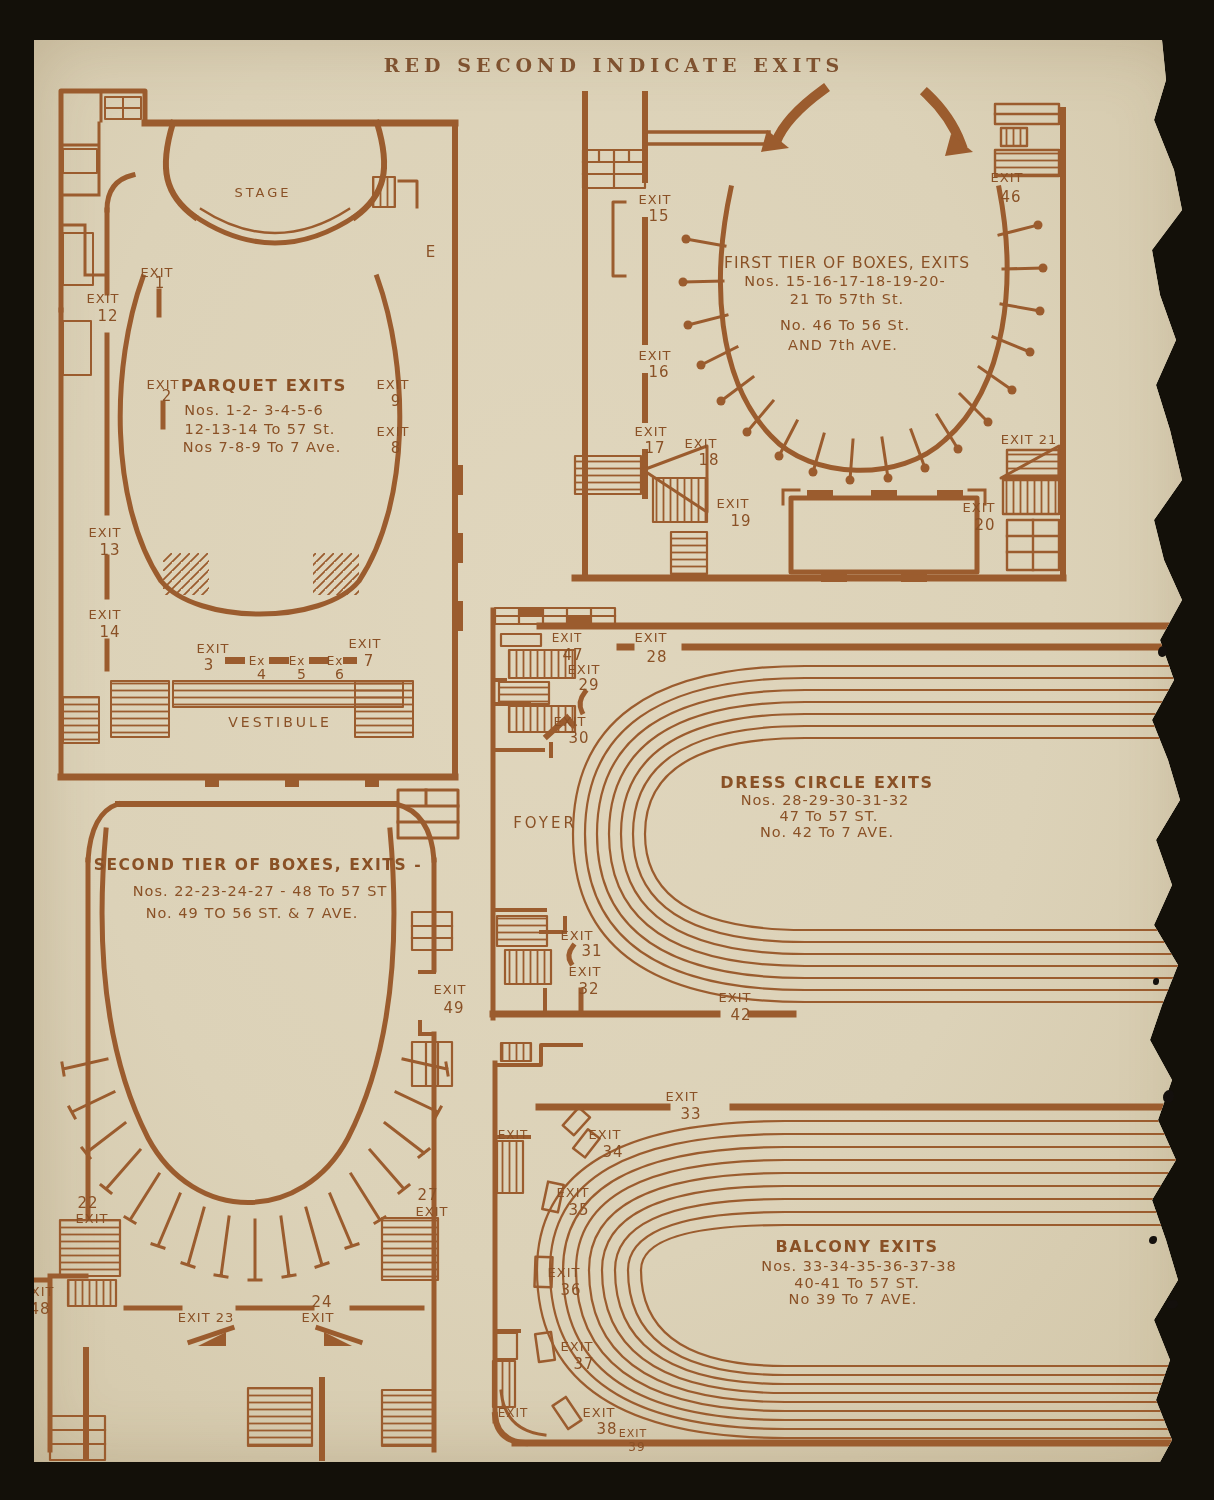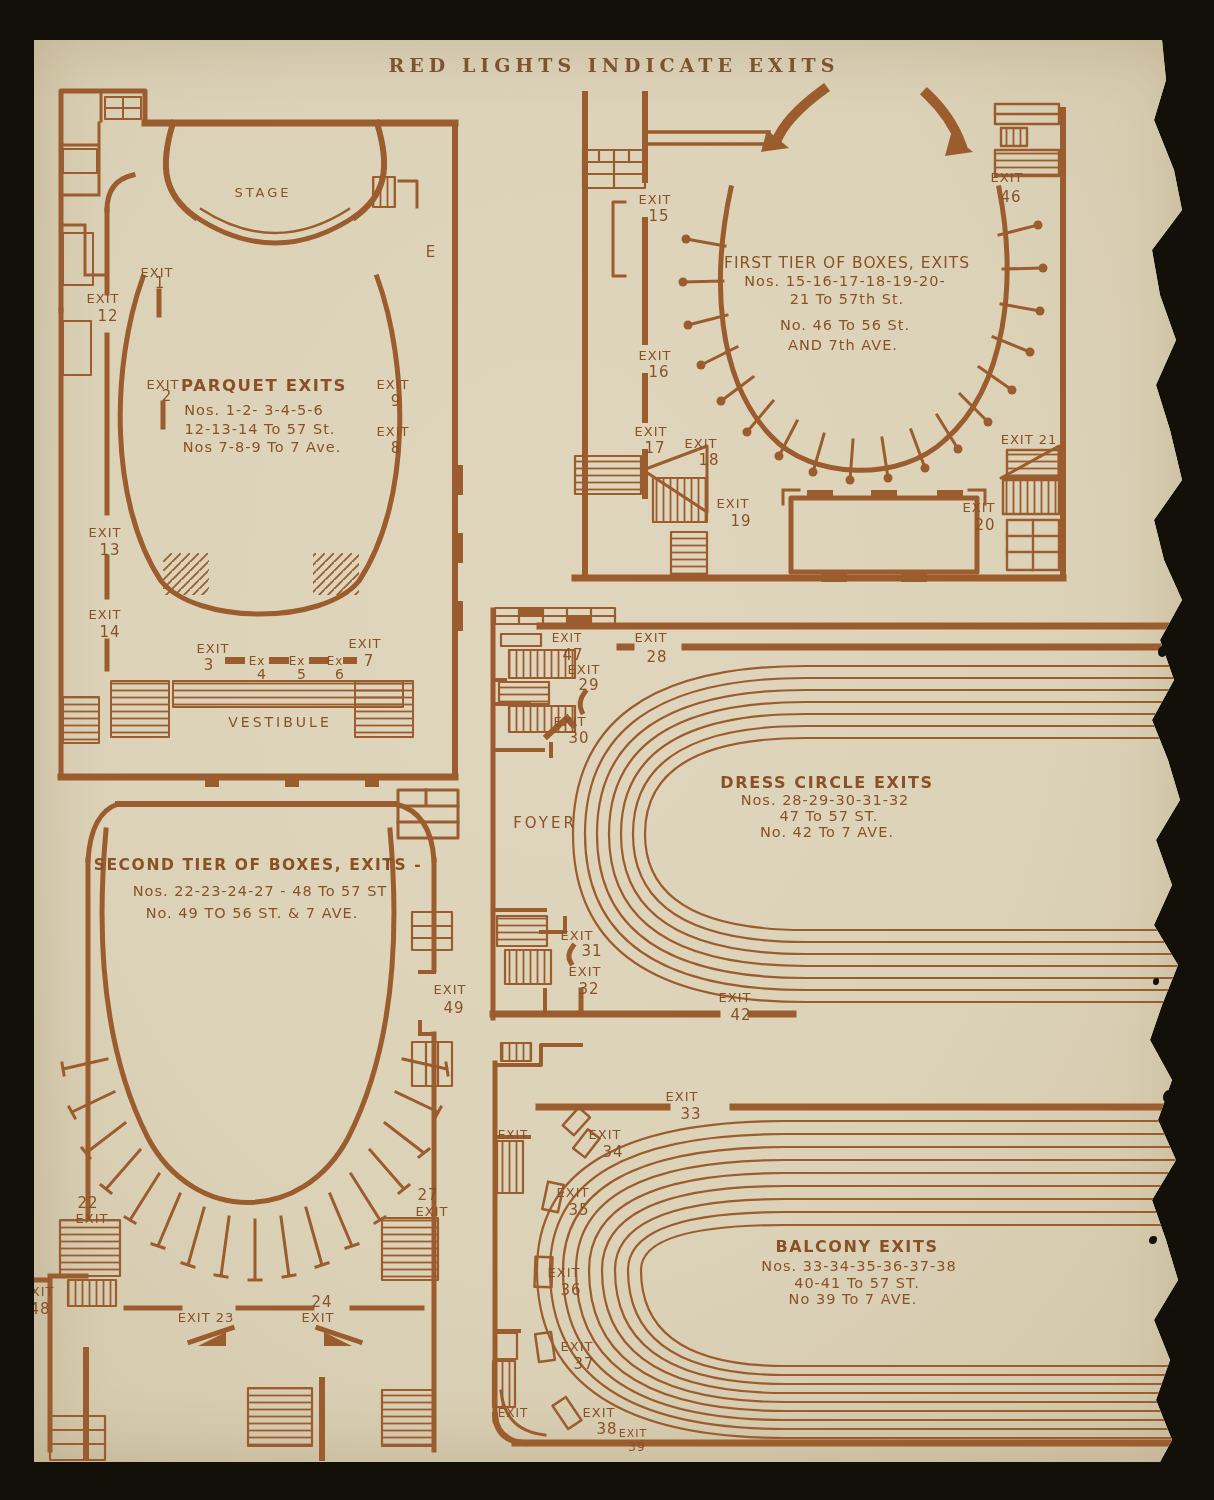--- a/index.html
+++ b/index.html
@@ -42,21 +42,21 @@
         <path d="M3.5,0 V7" stroke="#9b5c2e" stroke-width="1.8"></path>
       </pattern>
     <pattern id="dd" width="9" height="9" patternUnits="userSpaceOnUse">
         <path d="M-1,10 L10,-1 M-1,19 L19,-1" stroke="#9b5c2e" stroke-width="1.8"></path>
       </pattern>
   </defs>
 </svg>
 
 <div id="paper">
 
-  <div id="title">RED LIGHTS INDICATE EXITS</div>
+  <div id="title">RED SECOND INDICATE EXITS</div>
 
   <svg class="plan" style="left:21px;top:45px" width="412" height="710" viewBox="0 0 412 710">
     <g>
       <g class="ink" stroke-width="5">
         <path d="M6,225 V6 H90 V38"></path>
         <path d="M46,8 V36 M6,60 H44 M44,38 V110 M6,110 H44 M6,140 H30 M30,140 V190 M30,190 H52" stroke-width="3"></path>
         <path d="M90,38 H400" stroke-width="7"></path>
         <path d="M400,38 V692" stroke-width="6"></path>
         <path d="M6,225 V692"></path>
         <path d="M52,125 V208 M52,250 V428 M52,472 V512 M52,556 V584"></path>

